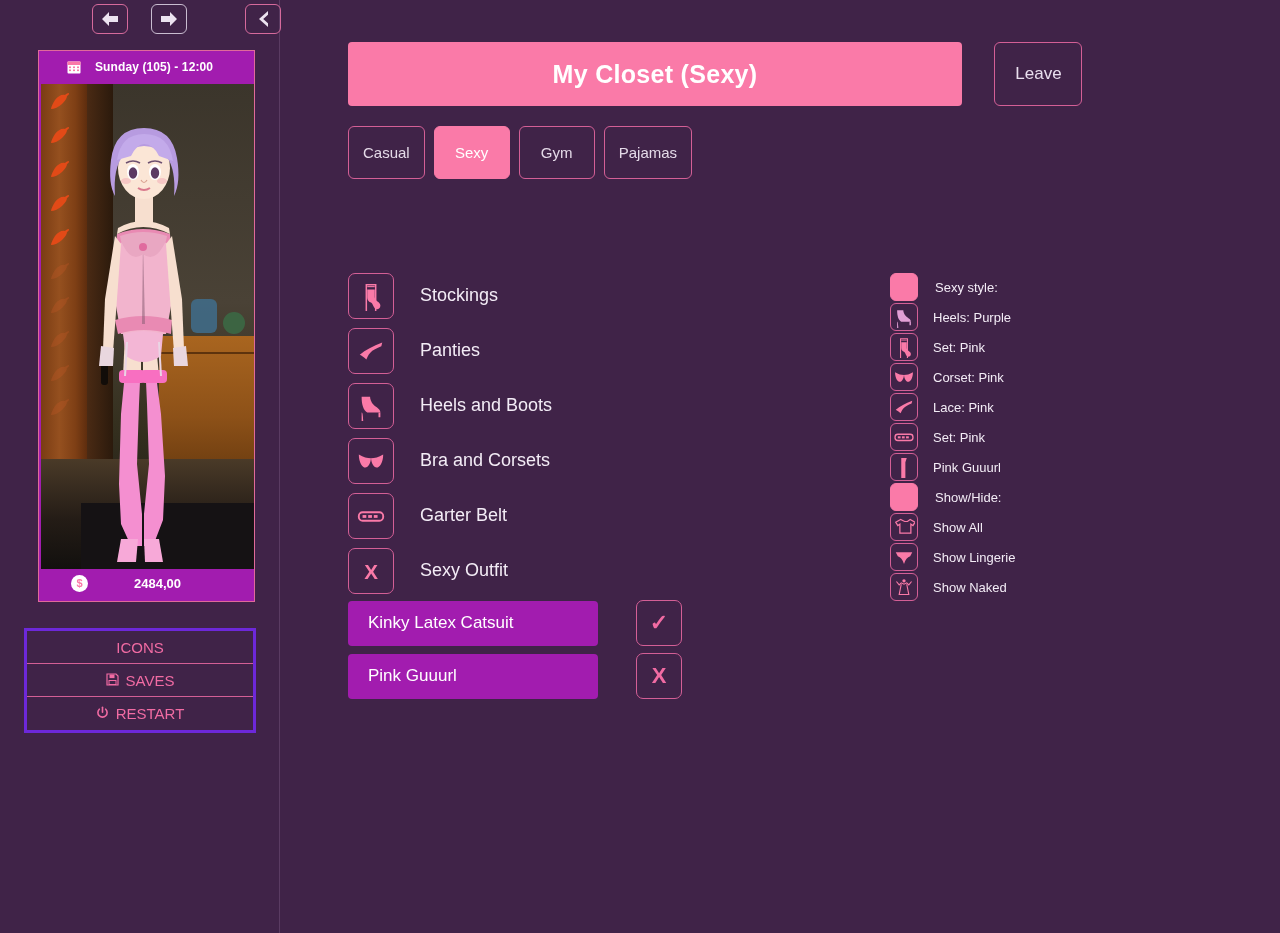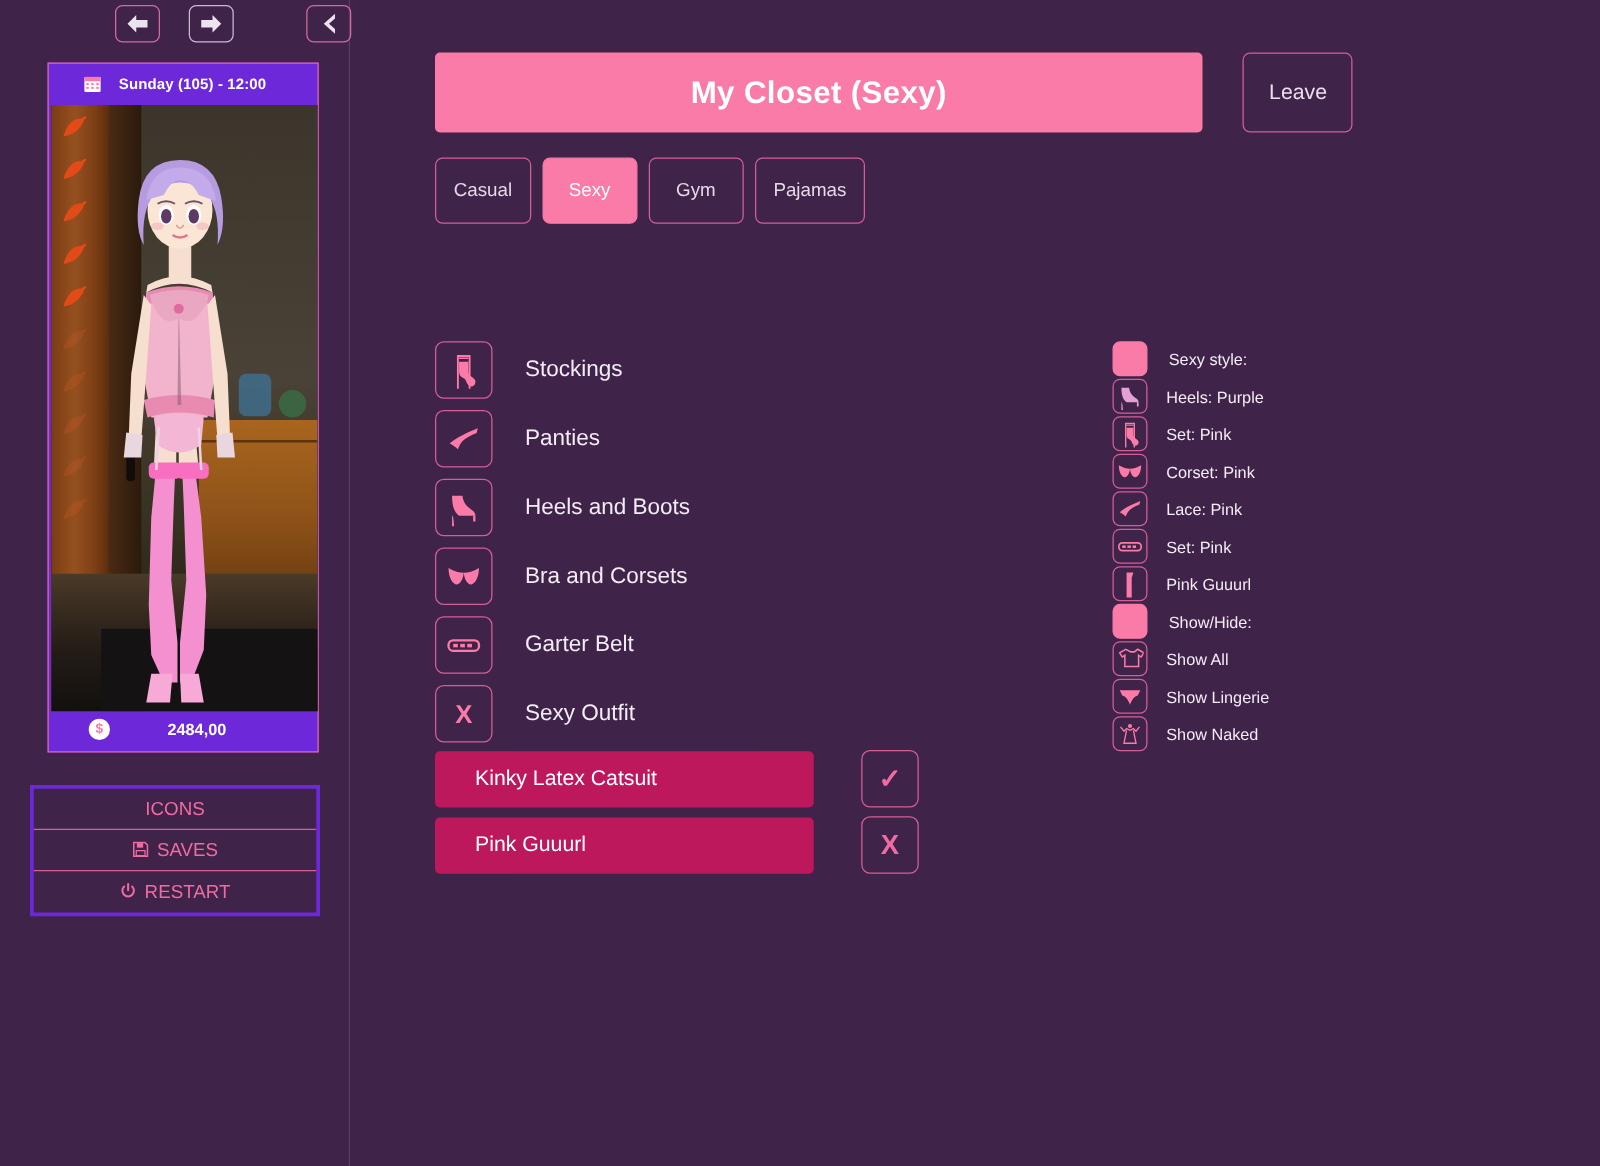--- a/index.html
+++ b/index.html
@@ -29,21 +29,21 @@
     cursor: pointer;
   }
   .nav-btn svg { display:block; }
   #nav-back  { left: 92px;  border: 1px solid #d66a9c; }
   #nav-fwd   { left: 151px; border: 1px solid #c9bcd0; }
   #nav-close { left: 245px; border: 1px solid #d66a9c; }
 
   #char-card {
     position: absolute; left: 38px; top: 50px;
     width: 217px; height: 552px;
-    background: #6d28d9;
+    background: #a21caf;
     border: 1px solid #e06a9a;
   }
   #date-bar {
     height: 32px; display: flex; align-items: center;
     padding-left: 28px; gap: 14px;
     color: #ffffff; font-size: 12px; font-weight: bold;
     letter-spacing: .1px;
   }
   #date-bar .cal-ico { width: 14px; height: 14px; display:block; }
 
@@ -158,22 +158,22 @@
     display: flex; align-items: center; justify-content: center;
     flex: none;
   }
   .icon-box svg { display: block; }
   .cat-label { margin-left: 26px; color: #f3ecf6; font-size: 18px; }
 
   
   #outfits { position: absolute; left: 68px; top: 600px; }
   .outfit-row { display: flex; align-items: center; margin-bottom: 7px; }
   .outfit-name {
-    width: 303px; height: 45px; background: #be185d; border-radius: 4px;
-    display: flex; align-items: center; padding-left: 32px;
+    width: 250px; height: 45px; background: #a21caf; border-radius: 4px;
+    display: flex; align-items: center; padding-left: 20px;
     color: #ffffff; font-size: 17px; cursor: pointer;
   }
   .outfit-act {
     width: 46px; height: 46px; margin-left: 38px;
     border: 1px solid #d45f96; border-radius: 7px;
     display: flex; align-items: center; justify-content: center;
     color: #f16ba3; font-size: 22px; font-weight: bold; cursor: pointer;
   }
 
   

